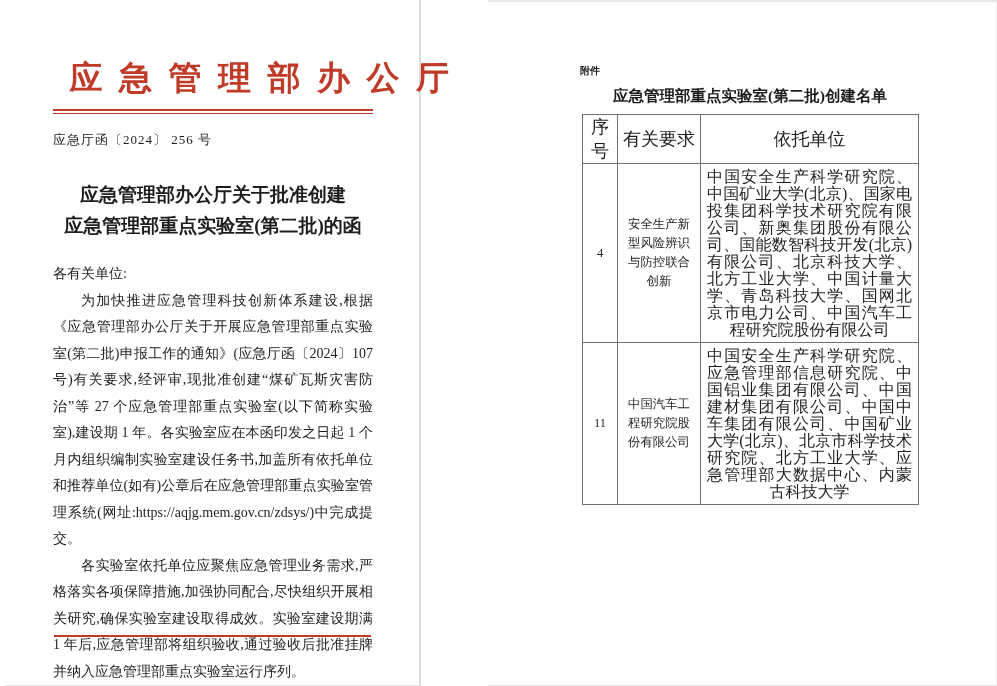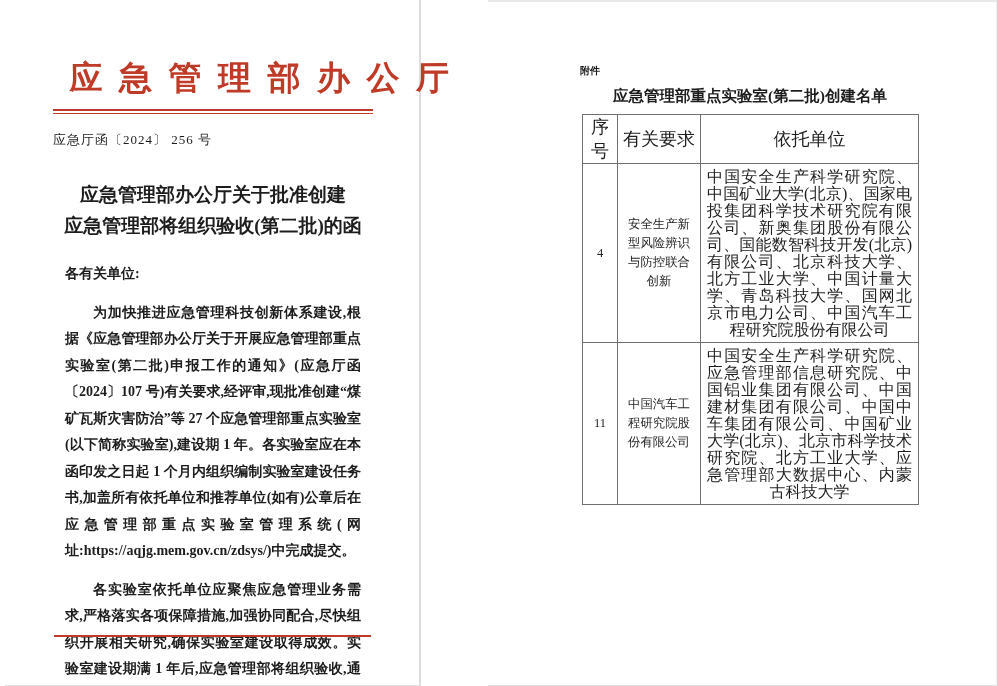--- a/index.html
+++ b/index.html
@@ -20,21 +20,21 @@
     white-space:nowrap;line-height:1.25;
   }
   .header-rule{
     margin-top:10px;height:2px;
     border-top:2px solid #bf3b28;border-bottom:1px solid #bf3b28;
   }
   .doc-number{margin-top:17px;font-size:13px;letter-spacing:1px;}
   .doc-title{margin-top:30px;text-align:center;font-weight:bold;
     font-size:19px;line-height:31px;}
   .body-text{margin-top:20px;font-size:14px;line-height:26.5px;text-align:justify;}
-  .body-text p{margin:12px;text-indent:2em;font-weight:bold;}
+  .body-text p{margin:0;text-indent:2em;}
   .body-text p.salutation{text-indent:0;}
   .attachment-note{margin-top:27px;text-indent:2.6em !important;}
   .footer-rule{position:absolute;left:49px;right:48px;top:635px;height:2px;background:#bf3b28;}
   
   .page-right{
     position:absolute;left:488px;top:0;right:0;height:686px;
     background:#fff;box-sizing:border-box;
     border-top:2px solid #e8e8e8;border-bottom:1px solid #e2e2e2;border-right:1px solid #eeeeee;
     padding:62px 0 0 94px;
   }
@@ -57,21 +57,21 @@
 <body>
 
 <div class="canvas">
 
   <div class="page-left">
     <div class="agency-header">应急管理部办公厅</div>
     <div class="header-rule"></div>
     <div class="doc-number">应急厅函〔2024〕 256 号</div>
     <div class="doc-title">
       <div>应急管理部办公厅关于批准创建</div>
-      <div>应急管理部将组织验收(第二批)的函</div>
+      <div>应急管理部重点实验室(第二批)的函</div>
     </div>
     <div class="body-text">
       <p class="salutation">各有关单位:</p>
       <p>为加快推进应急管理科技创新体系建设,根据《应急管理部办公厅关于开展应急管理部重点实验室(第二批)申报工作的通知》(应急厅函〔2024〕107 号)有关要求,经评审,现批准创建“煤矿瓦斯灾害防治”等 27 个应急管理部重点实验室(以下简称实验室),建设期 1 年。各实验室应在本函印发之日起 1 个月内组织编制实验室建设任务书,加盖所有依托单位和推荐单位(如有)公章后在应急管理部重点实验室管理系统(网址:https://aqjg.mem.gov.cn/zdsys/)中完成提交。</p>
       <p>各实验室依托单位应聚焦应急管理业务需求,严格落实各项保障措施,加强协同配合,尽快组织开展相关研究,确保实验室建设取得成效。实验室建设期满 1 年后,应急管理部将组织验收,通过验收后批准挂牌并纳入应急管理部重点实验室运行序列。</p>
       <p class="attachment-note">附件:中国中车集团有限公司(第二批)创建名单</p>
     </div>
     <div class="footer-rule"></div>
   </div>
 

